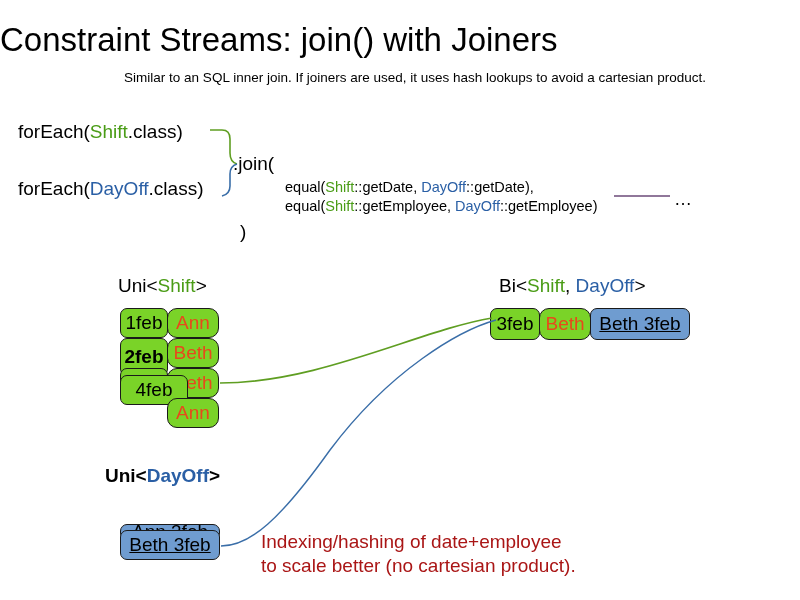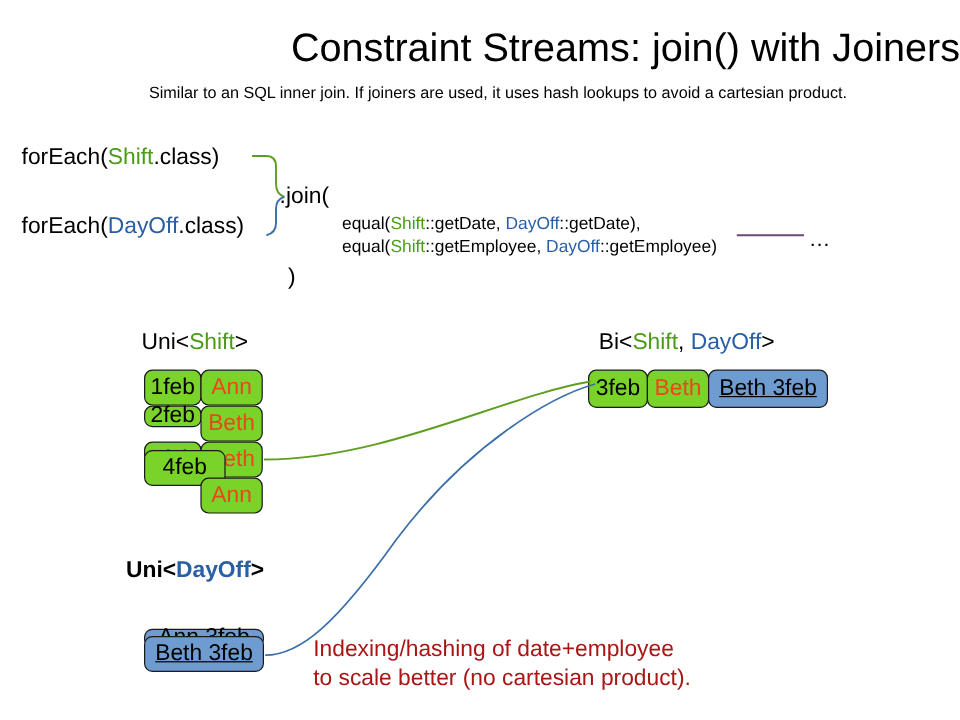--- a/index.html
+++ b/index.html
@@ -21,21 +21,21 @@
     width: 800px;
     height: 600px;
   }
 
   
   #page-title {
     position: absolute;
     top: 20px;
     left: 0;
     width: 800px;
-    text-align: right;
+    text-align: left;
     font-size: 33px;
     line-height: 40px;
     font-weight: normal;
     color: #000000;
     white-space: nowrap;
   }
   #page-subtitle {
     position: absolute;
     top: 69px;
     left: 0;
@@ -105,27 +105,27 @@
     display: flex;
     align-items: center;
     justify-content: center;
     font-size: 19px;
     line-height: 20px;
     white-space: nowrap;
   }
   .chip-green { background: #7ad328; }
   .chip-blue  { background: #6f9cd0; text-decoration: underline; }
   .txt-date   { color: #000000; }
-  .txt-name   { color: #e8491c; }
+  .txt-name   { color: #e8491c; border-radius: 10px; }
   .txt-dark   { color: #000000; }
 
   
   #shift-row-0-date { left: 120px; top: 308px; width: 48px;  height: 30px; }
   #shift-row-0-name { left: 167px; top: 308px; width: 52px;  height: 30px; }
-  #shift-row-1-date { left: 120px; top: 338px; width: 48px;  height: 18px; }
+  #shift-row-1-date { left: 120px; top: 338px; width: 48px;  height: 38px; font-weight: bold; }
   #shift-row-1-name { left: 167px; top: 338px; width: 52px;  height: 30px; }
   #shift-row-2-date { left: 120px; top: 368px; width: 48px;  height: 30px; }
   #shift-row-2-name { left: 167px; top: 368px; width: 52px;  height: 30px; }
   #shift-row-3-date { left: 120px; top: 375px; width: 68px;  height: 30px; }
   #shift-row-3-name { left: 167px; top: 398px; width: 52px;  height: 30px; }
 
   
   #dayoff-row-0 { left: 120px; top: 500px; width: 100px; height: 16px; margin-top: 24px; }
   #dayoff-row-1 { left: 120px; top: 530px; width: 100px; height: 30px; }
 

